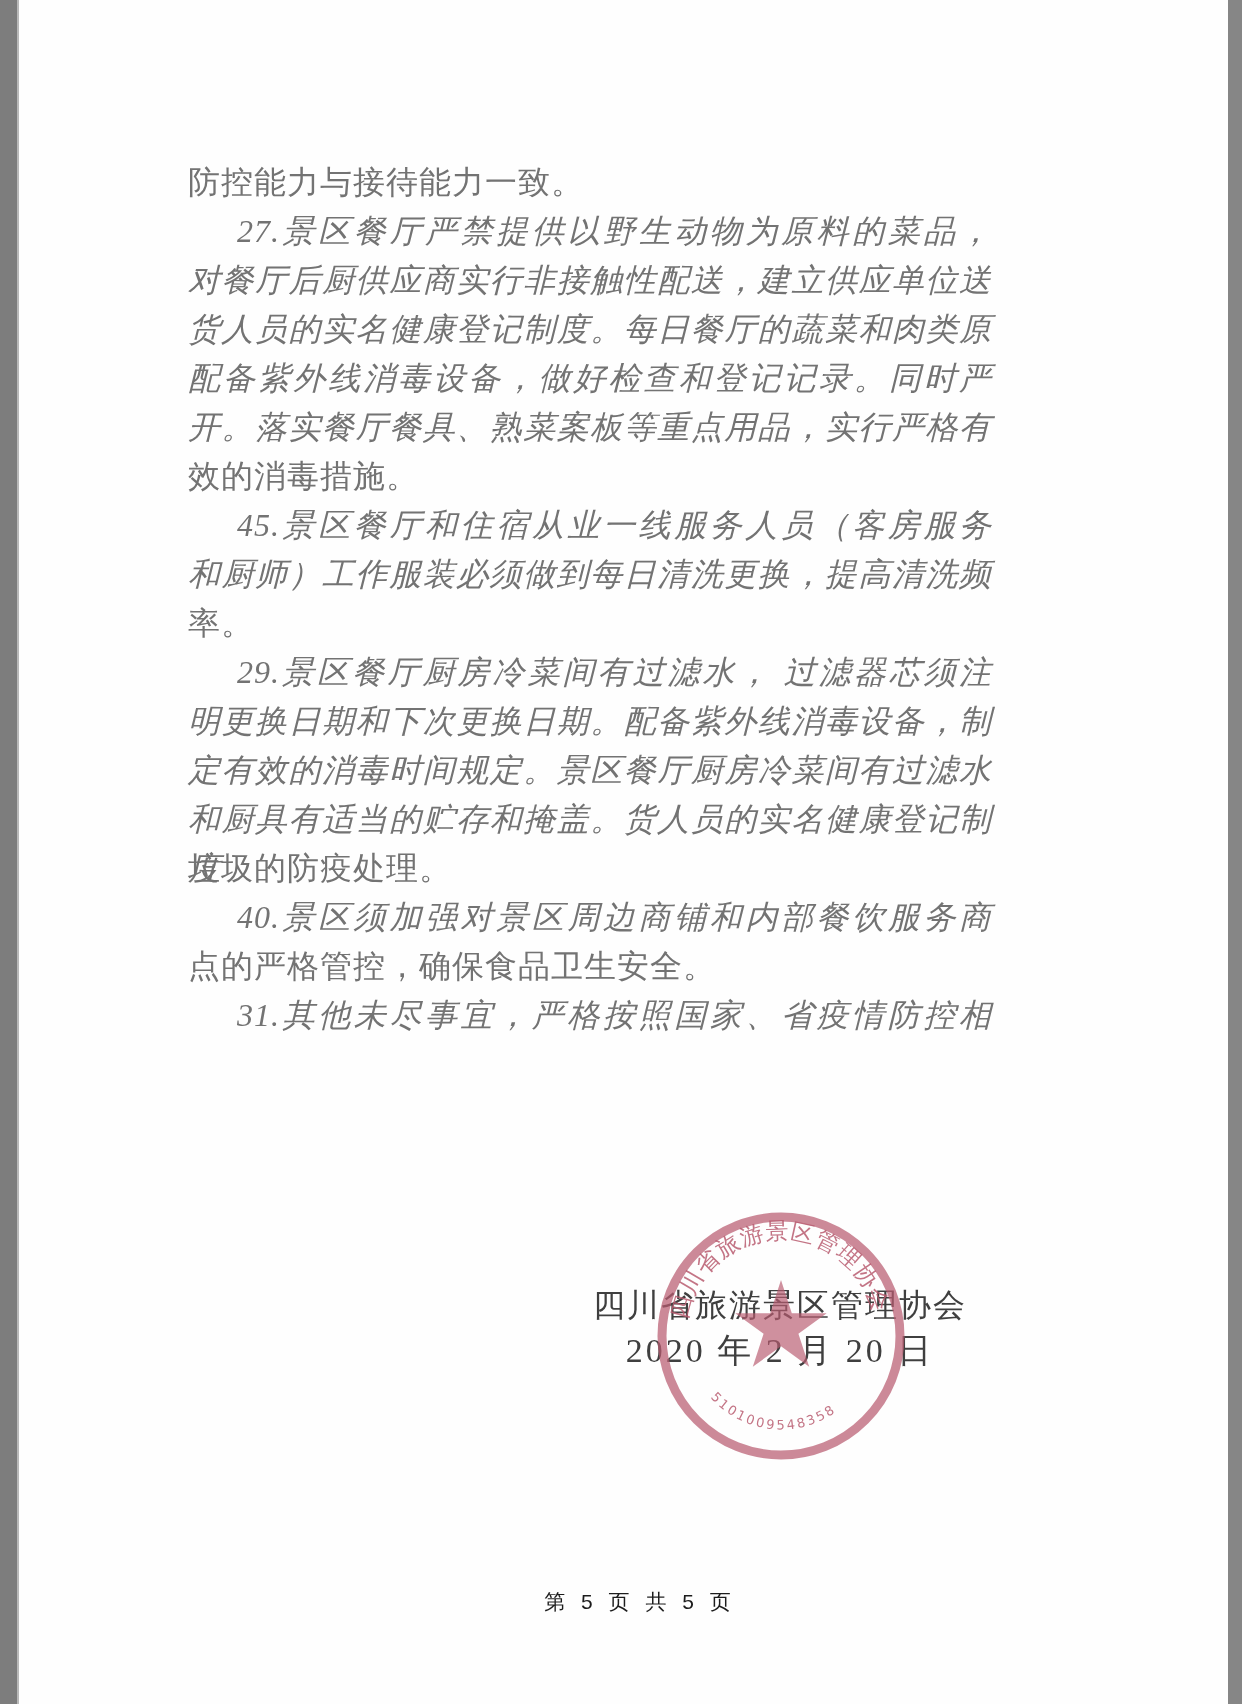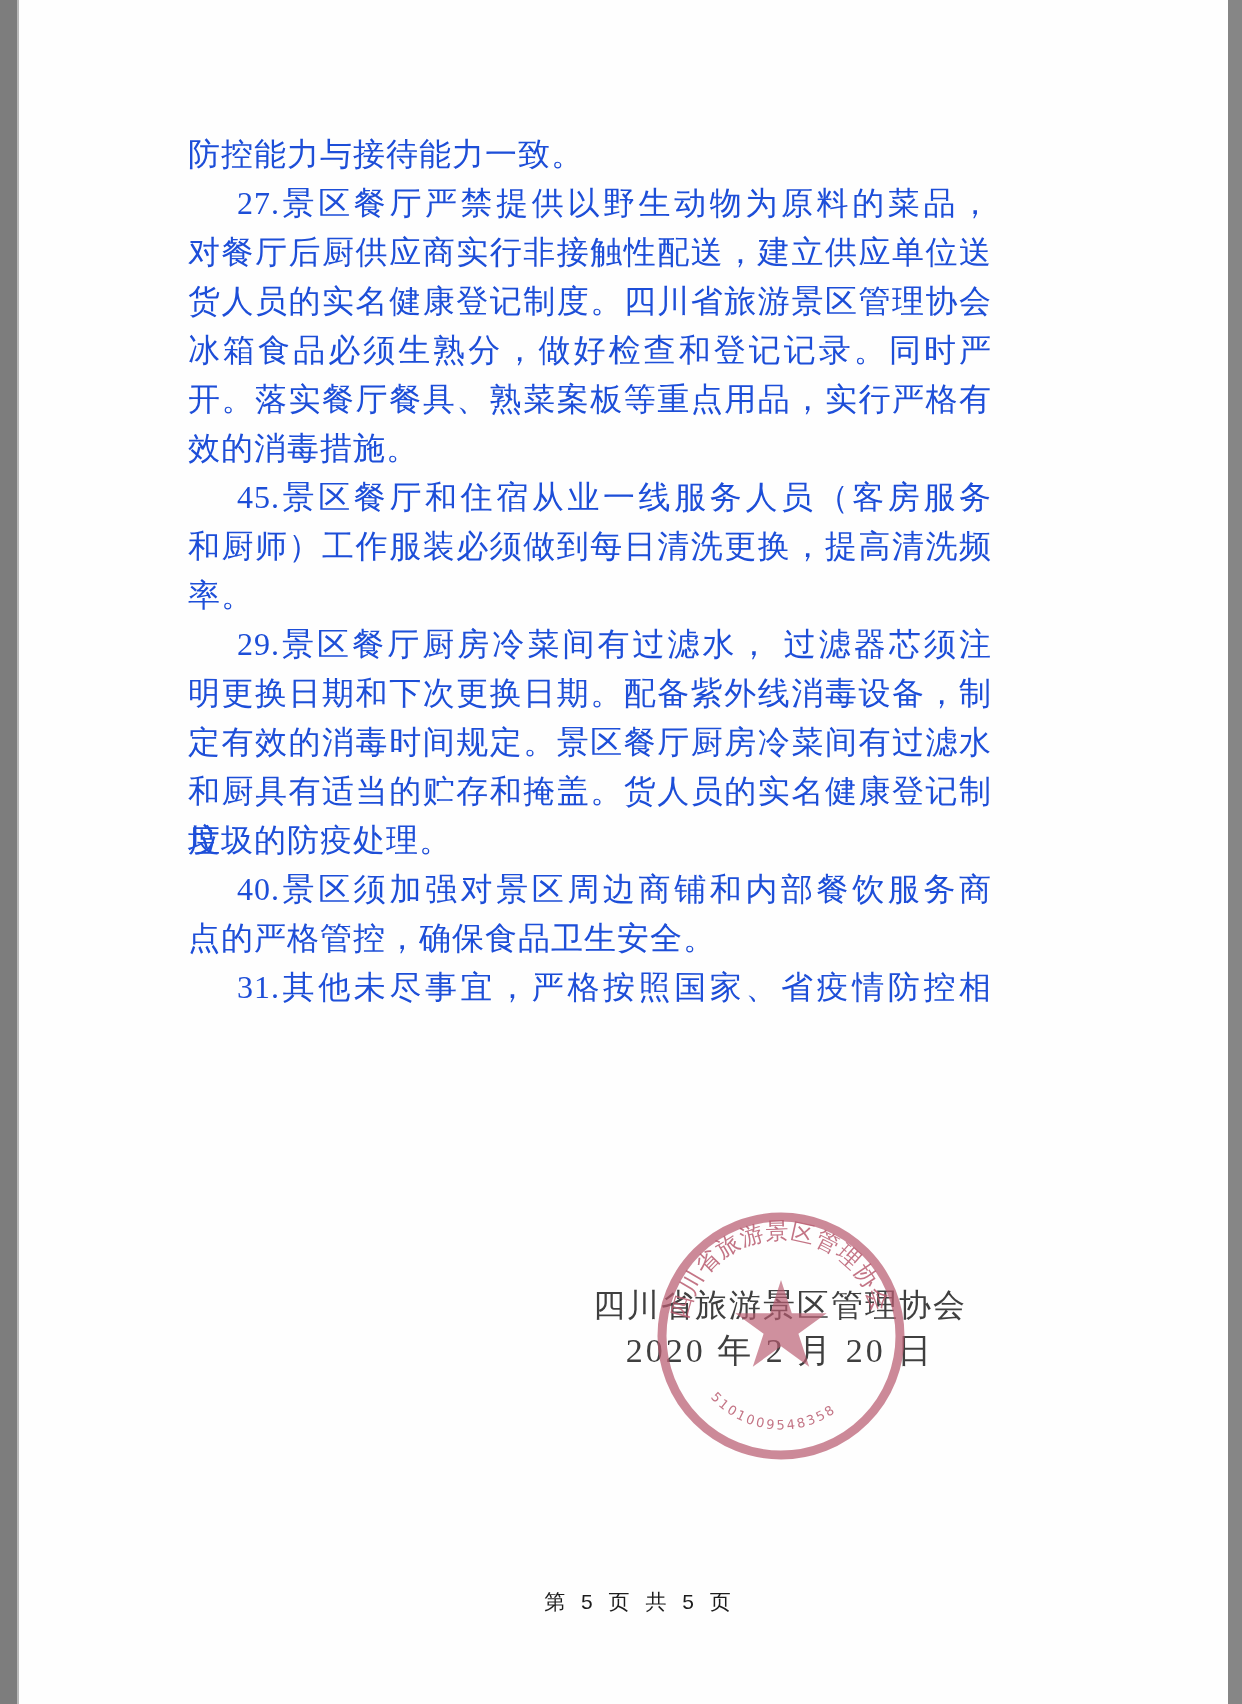--- a/index.html
+++ b/index.html
@@ -14,32 +14,33 @@
     position: absolute; left: 0; top: 0; width: 17px; height: 1704px;
     background: #7d7d7d; border-right: 2px solid #b9b9b9;
   }
   .edge-right {
     position: absolute; right: 0; top: 0; width: 14px; height: 1704px;
     background: #868686; border-left: 1px solid #a8a8a8;
   }
   .page { position: absolute; left: 19px; top: 0; right: 14px; bottom: 0; background: #fefefe; }
 
   .doc-body {
-    position: absolute; left: 169px; top: 130px; width: 804px;
-    color: #1d4ed8;
+    position: absolute; left: 169px; top: 158px; width: 804px;
+    color: #737373;
   }
   .line {
     height: 49px; line-height: 49px; font-size: 32px;
     letter-spacing: 1px; white-space: nowrap;
   }
   .line.j {
     white-space: normal;
     text-align: justify;
     text-align-last: justify;
     text-justify: inter-character;
+    font-style: italic;
   }
   .line.indent { text-indent: 49px; }
 
   .signature {
     position: absolute; left: 521px; top: 1283px; width: 480px;
     text-align: center; color: #3f3f3f;
   }
   .signature .org {
     font-size: 32px; letter-spacing: 2px; line-height: 45px; white-space: nowrap;
   }
@@ -60,22 +61,22 @@
 
 <div class="edge-left"></div>
 <div class="edge-right"></div>
 
 <div class="page">
 
   <div class="doc-body">
     <div class="line">防控能力与接待能力一致。</div>
     <div class="line j indent">27.景区餐厅严禁提供以野生动物为原料的菜品，</div>
     <div class="line j">对餐厅后厨供应商实行非接触性配送，建立供应单位送</div>
-    <div class="line j">货人员的实名健康登记制度。四川省旅游景区管理协会</div>
-    <div class="line j">冰箱食品必须生熟分，做好检查和登记记录。同时严</div>
+    <div class="line j">货人员的实名健康登记制度。每日餐厅的蔬菜和肉类原</div>
+    <div class="line j">配备紫外线消毒设备，做好检查和登记记录。同时严</div>
     <div class="line j">开。落实餐厅餐具、熟菜案板等重点用品，实行严格有</div>
     <div class="line">效的消毒措施。</div>
     <div class="line j indent">45.景区餐厅和住宿从业一线服务人员（客房服务</div>
     <div class="line j">和厨师）工作服装必须做到每日清洗更换，提高清洗频</div>
     <div class="line">率。</div>
     <div class="line j indent">29.景区餐厅厨房冷菜间有过滤水， 过滤器芯须注</div>
     <div class="line j">明更换日期和下次更换日期。配备紫外线消毒设备，制</div>
     <div class="line j">定有效的消毒时间规定。景区餐厅厨房冷菜间有过滤水</div>
     <div class="line j">和厨具有适当的贮存和掩盖。货人员的实名健康登记制度</div>
     <div class="line">垃圾的防疫处理。</div>

